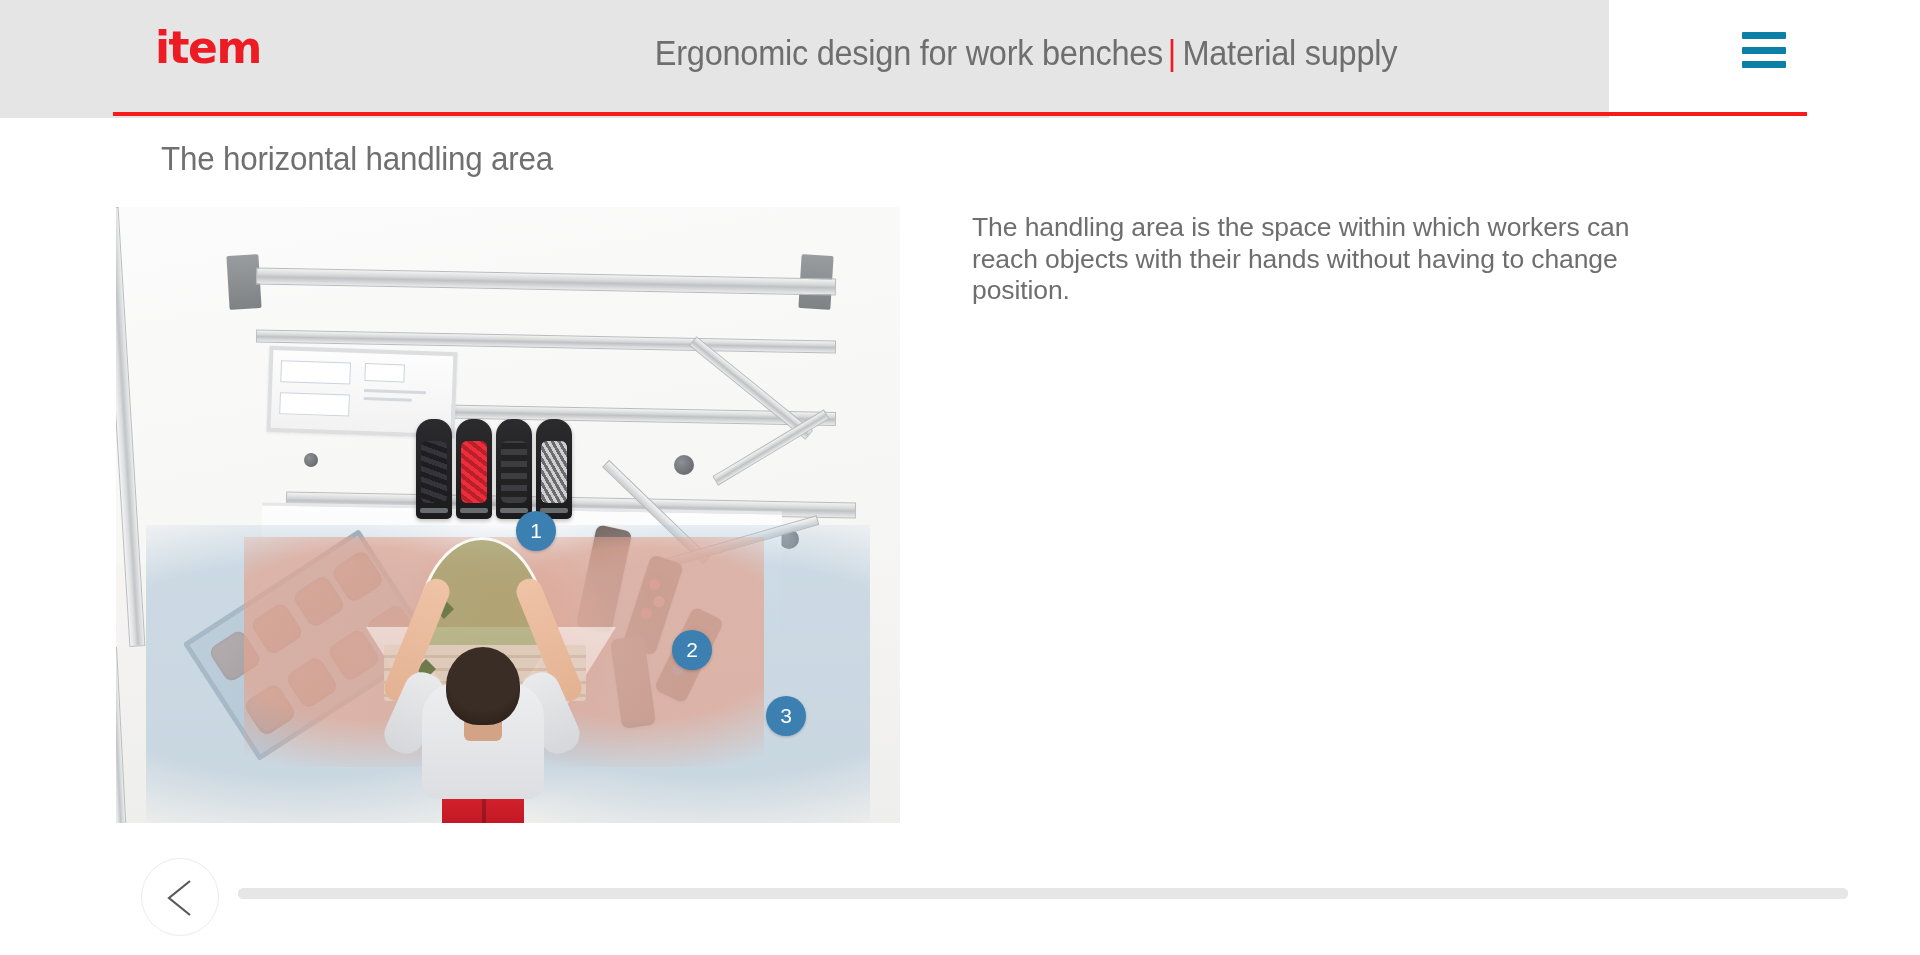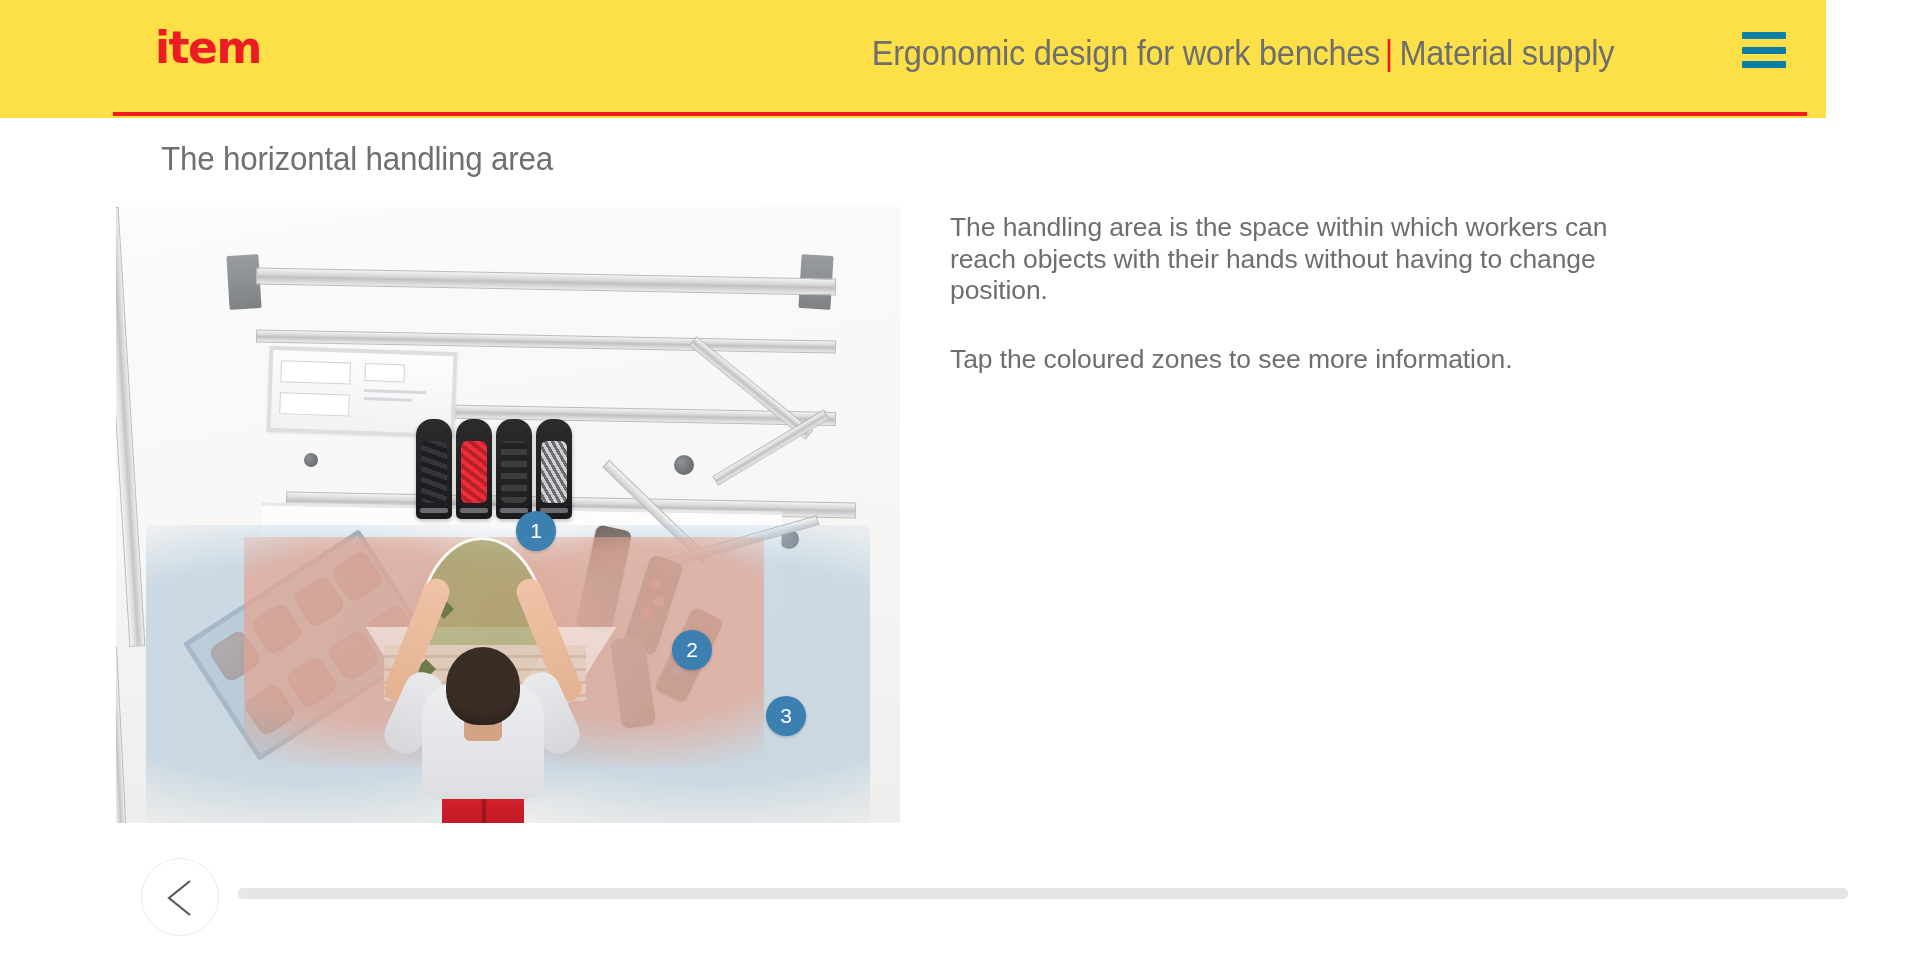--- a/index.html
+++ b/index.html
@@ -9,22 +9,22 @@
     height: 955px;
     background: #ffffff;
     font-family: "Liberation Sans", sans-serif;
     overflow: hidden;
   }
 
   
   #app-header {
     position: absolute;
     left: 0; top: 0;
-    width: 1826px; height: 118px;
-    background: #fde047;
+    width: 1609px; height: 118px;
+    background: #e5e5e5;
   }
 
   #brand-logo {
     position: absolute;
     left: 155px; top: 22px;
     display: flex;
     align-items: baseline;
     white-space: nowrap;
   }
   #brand-logo .brand-item {
@@ -517,23 +517,22 @@
 <div class="marker" id="marker-1">
   <span>1</span>
 </div>
 <div class="marker" id="marker-2">
   <span>2</span>
 </div>
 <div class="marker" id="marker-3">
   <span>3</span>
 </div>
 
-<div style="position:absolute; left:950px; top:212px; width:700px;">
+<div style="position:absolute; left:972px; top:212px; width:700px;">
   <p style="font-size:26.5px; font-weight:300; color:#6e6e6e; line-height:1.19; letter-spacing:-0.1px;">The handling area is the space within which workers can reach objects with their hands without having to change position.</p>
-  <p style="font-size:26.5px; font-weight:300; color:#6e6e6e; line-height:1.19; letter-spacing:-0.1px; margin-top:37px;">Tap the coloured zones to see more information.</p>
 </div>
 
 <div id="nav-back">
   <svg width="34" height="40" viewBox="0 0 34 40">
     <polyline points="26,3 5,20 26,37" fill="none" stroke="#58595b" stroke-width="2.2"></polyline>
   </svg>
 </div>
 
 <div id="progress-track">
   <div id="progress-fill" style="width: 100%;"></div>

